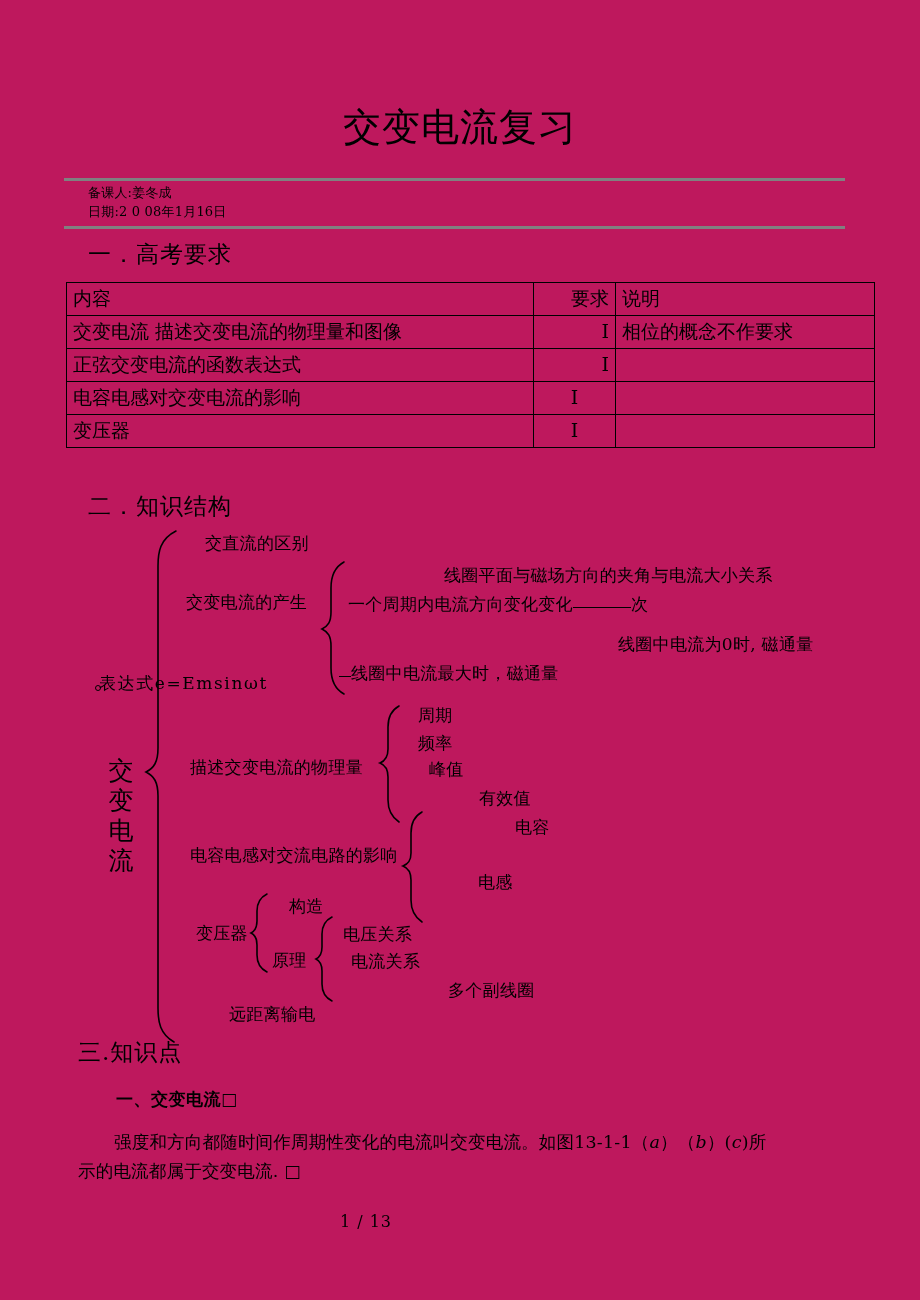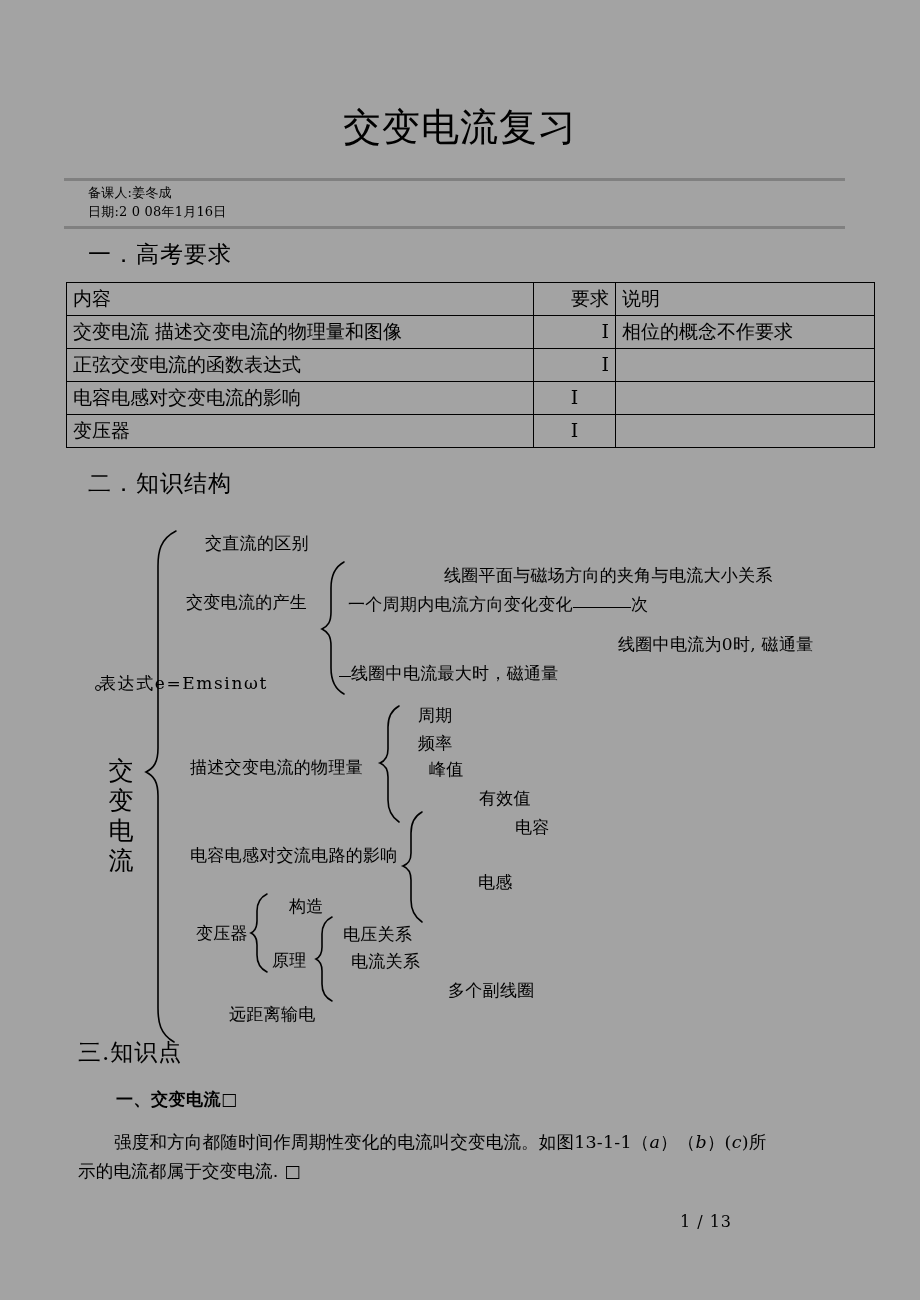--- a/index.html
+++ b/index.html
@@ -9,21 +9,21 @@
     background: #ffffff;
   }
   body {
     font-family: "DejaVu Serif", "Liberation Serif", serif;
     color: #000000;
   }
   #page {
     position: relative;
     width: 920px;
     height: 1300px;
-    background: #a3a3a3;
+    background: #be185d;
     overflow: hidden;
   }
 
   
   .doc-title {
     position: absolute;
     left: 0;
     top: 104px;
     width: 920px;
     text-align: center;
@@ -58,21 +58,21 @@
 
   
   .sec-heading {
     position: absolute;
     font-size: 23px;
     line-height: 28px;
     letter-spacing: 1px;
     white-space: pre;
   }
   .sec-1 { left: 88px;  top: 240px; }
-  .sec-2 { left: 88px;  top: 469px; }
+  .sec-2 { left: 88px;  top: 492px; }
   .sec-3 { left: 78px;  top: 1038px; }
 
   
   table.req {
     position: absolute;
     left: 66px;
     top: 282px;
     width: 768px;
     border-collapse: collapse;
     table-layout: fixed;
@@ -166,21 +166,21 @@
   }
   .body-par .indent { display: inline-block; width: 36px; }
   .ital { font-style: italic; font-family: "DejaVu Serif","Liberation Serif",serif; }
 
   
   .footer {
     position: absolute;
     left: 0;
     top: 1212px;
     width: 732px;
-    text-align: right;
+    text-align: center;
     font-size: 16px;
     letter-spacing: 1px;
     font-family: "DejaVu Serif", "Liberation Serif", serif;
   }
 </style>
 </head>
 <body>
 
 <div id="page">
 

